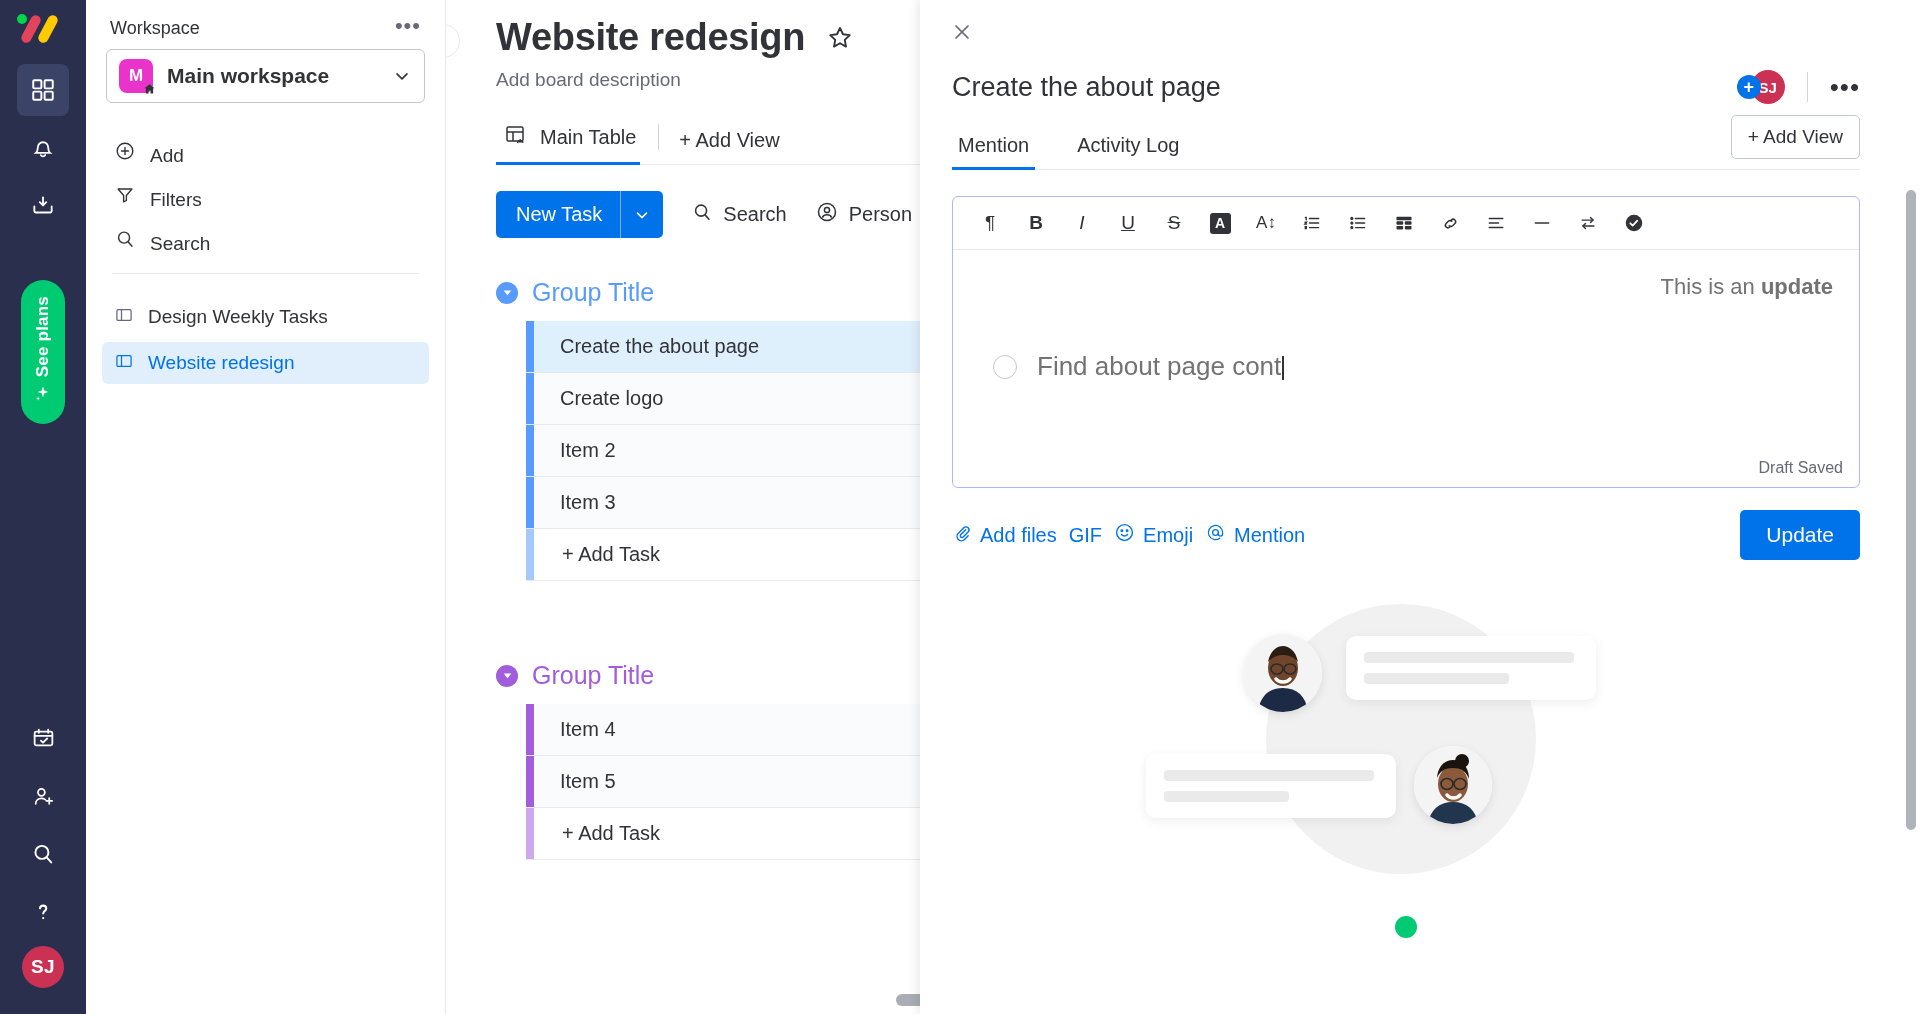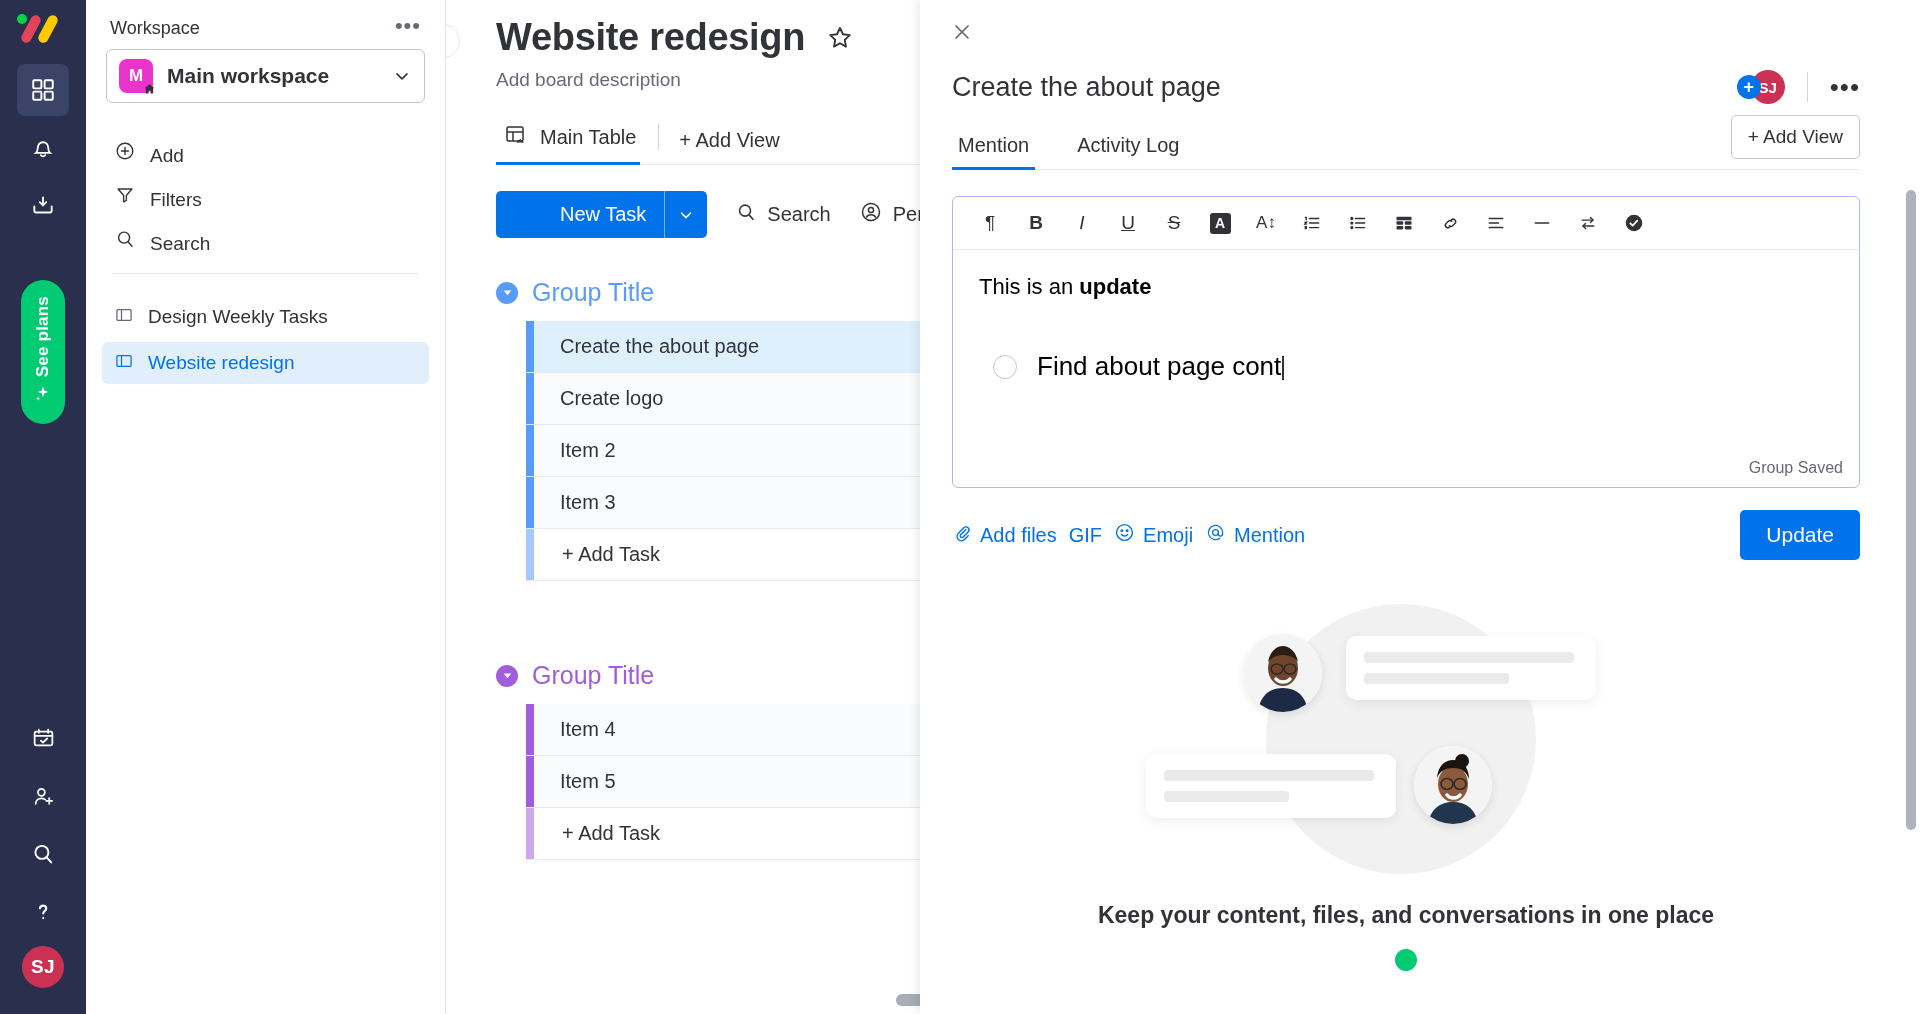--- a/index.html
+++ b/index.html
@@ -125,21 +125,21 @@
   .tab.active::after {
     content: ""; position: absolute; left: 0; right: 14px; bottom: -1px; height: 3px; background: #0073ea;
   }
   .tab-sep { width: 1px; height: 26px; background: #d0d4e4; margin: 0 12px 14px 4px; }
 
   .toolbar { display: flex; align-items: center; gap: 28px; margin-top: 26px; }
   .new-task {
     display: flex; align-items: stretch; background: #0073ea;
     border-radius: 5px; overflow: hidden; cursor: pointer;
   }
-  .new-task .lbl { color: #fff; font-size: 20px; padding: 12px 18px 12px 20px; font-weight: 400; margin-left: 44px; }
+  .new-task .lbl { color: #fff; font-size: 20px; padding: 12px 18px 12px 20px; font-weight: 400; }
   .new-task .divider { width: 1px; background: rgba(255,255,255,.45); }
   .new-task .caret { display: flex; align-items: center; padding: 0 12px; color: #fff; }
   .tool-item { display: flex; align-items: center; gap: 10px; font-size: 20px; color: #323338; cursor: pointer; }
 
   
   .groups { margin-top: 40px; }
   .group-head { display: flex; align-items: center; gap: 14px; margin-bottom: 14px; }
   .group-caret {
     width: 22px; height: 22px; border-radius: 50%;
     display: flex; align-items: center; justify-content: center; color: #fff; cursor: pointer;
@@ -211,21 +211,21 @@
   }
   .tb-btn {
     width: 46px; height: 32px; display: flex; align-items: center; justify-content: center;
     cursor: pointer; color: #323338; font-size: 19px;
   }
   .tb-btn.boxed .box {
     background: #323338; color: #fff; border-radius: 3px;
     width: 21px; height: 21px; display: flex; align-items: center; justify-content: center;
     font-size: 14px; font-weight: 700;
   }
-  .editor-content { padding: 20px 26px; font-size: 22px; color: #000000; line-height: 1.5; }
+  .editor-content { padding: 20px 26px; font-size: 22px; color: #737373; line-height: 1.5; text-align: right; }
   .editor-content .b { font-weight: 700; }
   .check-line { display: flex; align-items: center; gap: 20px; margin-top: 44px; padding-left: 14px; }
   .check-circle { width: 24px; height: 24px; border-radius: 50%; border: 1.5px solid #c3c6d4; flex: 0 0 24px; }
   .check-text { font-size: 26px; position: relative; }
   .caret-bar {
     display: inline-block; width: 1.5px; height: 24px; background: #323338;
     vertical-align: -5px; margin-left: 1px;
   }
   .draft-saved { position: absolute; right: 16px; bottom: 10px; font-size: 16px; color: #676879; }
 
@@ -711,21 +711,21 @@
 
         <div class="editor-content">
           <div>
             <span>This is an </span><span class="b">update</span>
           </div>
           <div class="check-line">
             <span class="check-circle"></span>
             <span class="check-text"><span>Find about page cont</span><span class="caret-bar"></span></span>
           </div>
         </div>
-        <div class="draft-saved">Group Saved</div>
+        <div class="draft-saved">Draft Saved</div>
       </div>
 
       <div class="editor-actions">
         <div class="eact">
           <span>
             <svg width="20" height="20" viewBox="0 0 24 24" fill="none" stroke="currentColor" stroke-width="1.7" stroke-linecap="round">
                 <path d="M16.5 8l-6.2 6.2a2 2 0 002.8 2.8l6.2-6.2a3.6 3.6 0 00-5.1-5.1l-6.6 6.6a5.2 5.2 0 007.4 7.4l4.4-4.4"></path>
               </svg>
           </span>
           <span>Add files</span>
@@ -786,21 +786,20 @@
               <ellipse cx="39" cy="38" rx="15" ry="18" fill="#8a5a3b"></ellipse>
               <path d="M23 32c1-12 8-18 16-18s16 6 16 19c-3-8-8-11-16-11s-13 3-16 10z" fill="#1a1410"></path>
               <circle cx="48" cy="15" r="7" fill="#1a1410"></circle>
               <ellipse cx="33" cy="38" rx="6" ry="5.5" fill="none" stroke="#2a2a2a" stroke-width="1.6"></ellipse>
               <ellipse cx="46" cy="38" rx="6" ry="5.5" fill="none" stroke="#2a2a2a" stroke-width="1.6"></ellipse>
               <path d="M39 38h1" stroke="#2a2a2a" stroke-width="1.6"></path>
               <path d="M33 49c3 4 10 4 13 0" stroke="#fff" stroke-width="3.5" fill="none" stroke-linecap="round"></path>
             </svg>
           </div>
         </div>
-        <div class="empty-title">Keep your content, files, and conversations in one place</div>
         <div class="green-dot"></div>
       </div>
     </div>
 
     <div class="vscroll"></div>
   </div>
 
 </div>
 
 </body></html>

